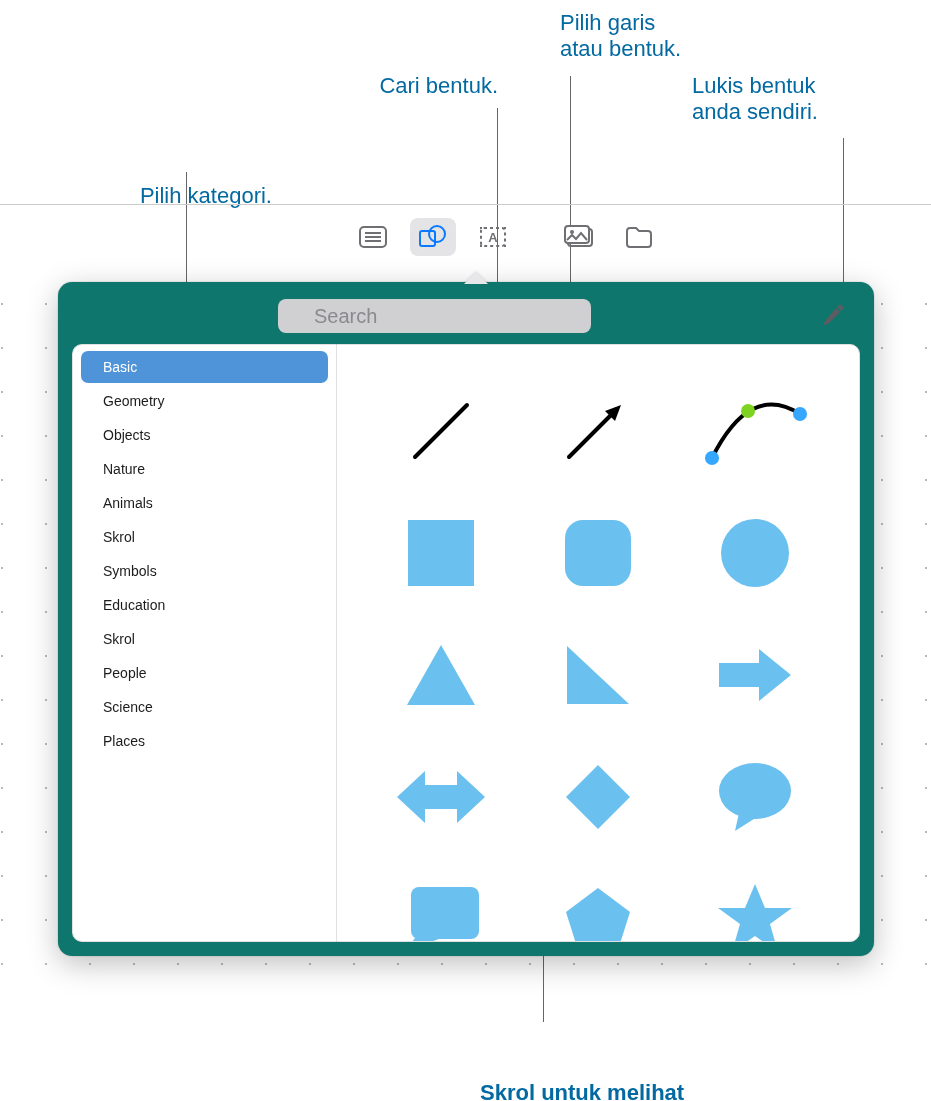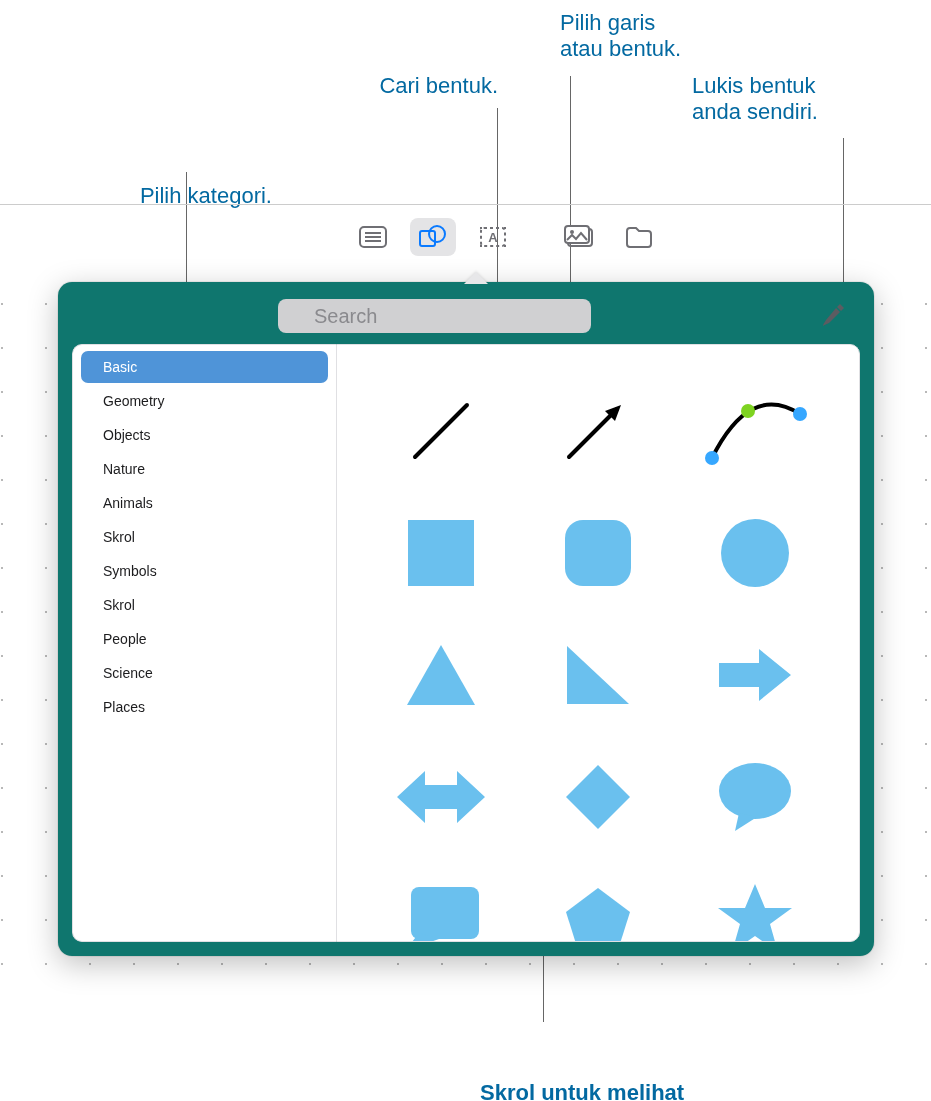--- a/index.html
+++ b/index.html
@@ -261,20 +261,21 @@
 
   <div class="panel-body">
     <div class="sidebar" id="sidebar">
         <div class="side-item selected">Basic</div>
         <div class="side-item">Geometry</div>
         <div class="side-item">Objects</div>
         <div class="side-item">Nature</div>
         <div class="side-item">Animals</div>
         <div class="side-item">Skrol</div>
         <div class="side-item">Symbols</div>
+        <div class="side-item">Education</div>
         <div class="side-item">Skrol</div>
         <div class="side-item">People</div>
         <div class="side-item">Science</div>
         <div class="side-item">Places</div>
       </div>
     <div class="shapes" id="shapes-grid">
         <div class="shape-cell">
           <svg width="80" height="80">
             <line x1="14" y1="66" x2="66" y2="14" stroke="#000" stroke-width="4" stroke-linecap="round"></line>
           </svg>

